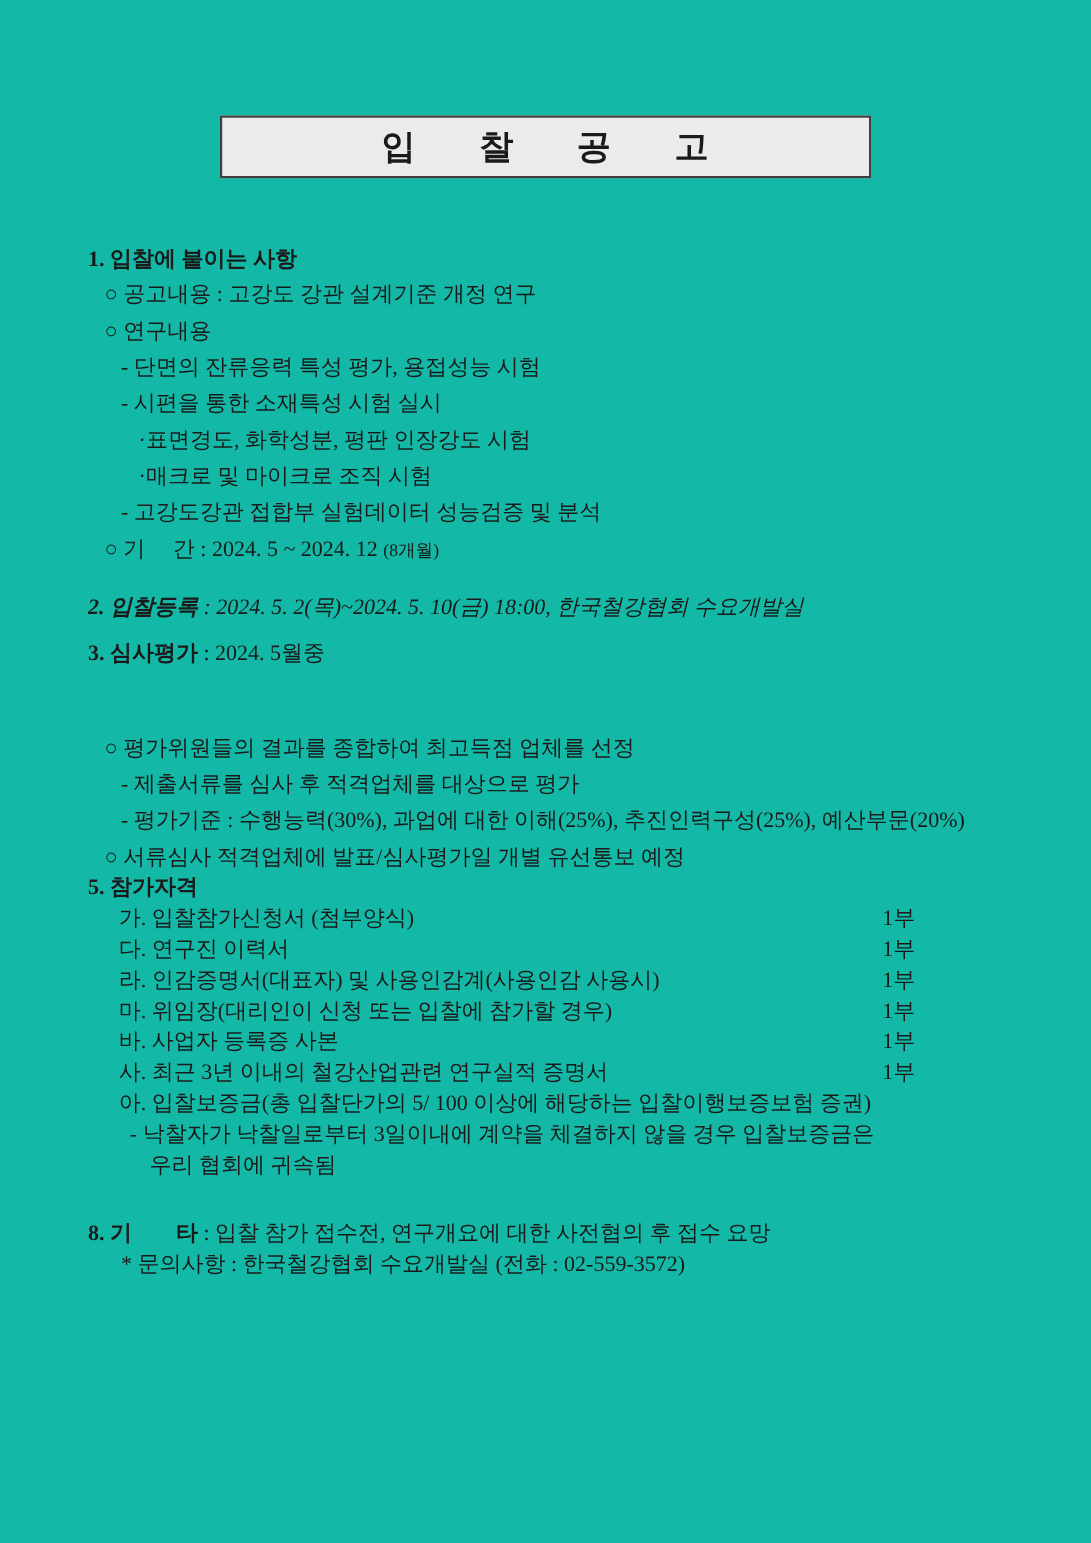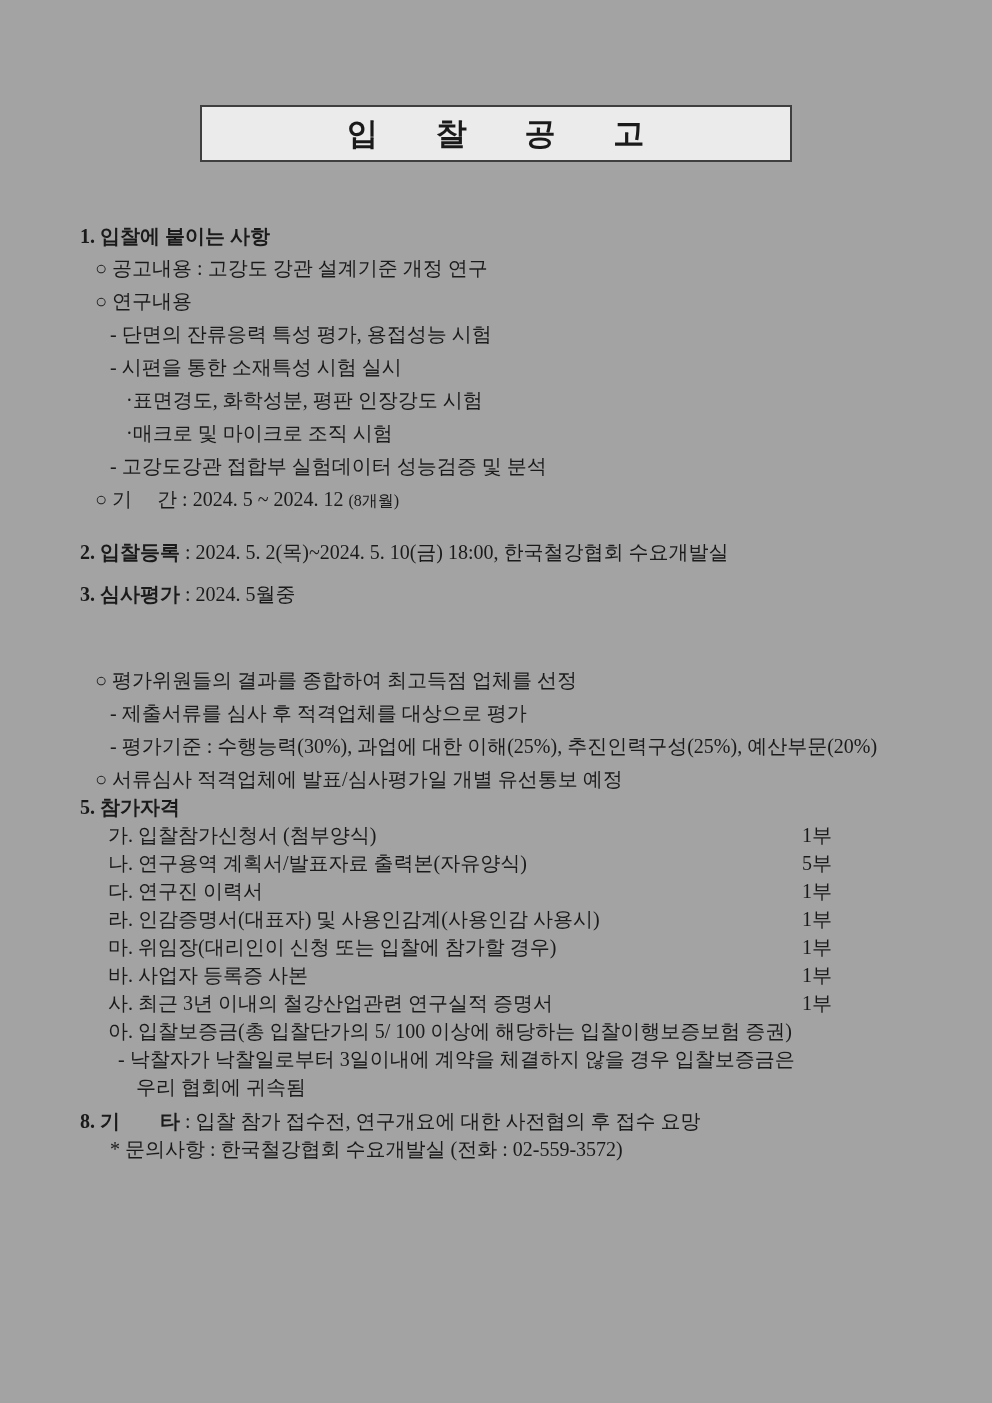--- a/index.html
+++ b/index.html
@@ -4,21 +4,21 @@
 <style>
   html, body {
     margin: 0;
     padding: 0;
     background: #ffffff;
   }
   .page {
     position: relative;
     width: 992px;
     height: 1403px;
-    background: #a3a3a3;
+    background: #14b8a6;
     font-family: "Liberation Serif", "DejaVu Serif", serif;
     color: #1a1a1a;
     overflow: hidden;
   }
   .title-box {
     position: absolute;
     left: 200px;
     top: 105px;
     width: 588px;
     height: 53px;
@@ -75,41 +75,40 @@
     <div class="line lv1">○ 공고내용 : 고강도 강관 설계기준 개정 연구</div>
     <div class="line lv1">○ 연구내용</div>
     <div class="line lv2">- 단면의 잔류응력 특성 평가, 용접성능 시험</div>
     <div class="line lv2">- 시편을 통한 소재특성 시험 실시</div>
     <div class="line lv3">·표면경도, 화학성분, 평판 인장강도 시험</div>
     <div class="line lv3">·매크로 및 마이크로 조직 시험</div>
     <div class="line lv2">- 고강도강관 접합부 실험데이터 성능검증 및 분석</div>
     <div class="line lv1"><span>○ 기     간 : 2024. 5 ~ 2024. 12 </span><span class="small-note">(8개월)</span></div>
   </div>
 
-  <div class="abs" style="top:536px;">
+  <div class="abs" style="top:536px;font-style:italic;">
     <div class="line"><span class="bold">2. 입찰등록</span><span> : 2024. 5. 2(목)~2024. 5. 10(금) 18:00, 한국철강협회 수요개발실</span></div>
   </div>
 
   <div class="abs" style="top:578px;">
     <div class="line"><span class="bold">3. 심사평가</span><span> : 2024. 5월중</span></div>
   </div>
 
   <div class="abs" style="top:664px;">
     <div class="line lv1">○ 평가위원들의 결과를 종합하여 최고득점 업체를 선정</div>
     <div class="line lv2">- 제출서류를 심사 후 적격업체를 대상으로 평가</div>
     <div class="line lv2">- 평가기준 : 수행능력(30%), 과업에 대한 이해(25%), 추진인력구성(25%), 예산부문(20%)</div>
     <div class="line lv1">○ 서류심사 적격업체에 발표/심사평가일 개별 유선통보 예정</div>
   </div>
 
   <div class="abs" style="top:793px;">
     <div class="line28 bold">5. 참가자격</div>
   </div>
   <div class="abs" style="top:821px;">
     <div class="line28 req-row"><span>가. 입찰참가신청서 (첨부양식)</span><span class="req-count">1부</span></div>
-    <div class="line28 req-row"><span>나. 연구용역 계획서/발표자료 출력본(자유양식)</span><span class="req-count">5부</span></div>
     <div class="line28 req-row"><span>다. 연구진 이력서</span><span class="req-count">1부</span></div>
     <div class="line28 req-row"><span>라. 인감증명서(대표자) 및 사용인감계(사용인감 사용시)</span><span class="req-count">1부</span></div>
     <div class="line28 req-row"><span>마. 위임장(대리인이 신청 또는 입찰에 참가할 경우)</span><span class="req-count">1부</span></div>
     <div class="line28 req-row"><span>바. 사업자 등록증 사본</span><span class="req-count">1부</span></div>
     <div class="line28 req-row"><span>사. 최근 3년 이내의 철강산업관련 연구실적 증명서</span><span class="req-count">1부</span></div>
     <div class="line28 req-row"><span>아. 입찰보증금(총 입찰단가의 5/ 100 이상에 해당하는 입찰이행보증보험 증권)</span><span class="req-count"></span></div>
     <div class="line28 sub-dash">- 낙찰자가 낙찰일로부터 3일이내에 계약을 체결하지 않을 경우 입찰보증금은</div>
     <div class="line28 sub-cont">우리 협회에 귀속됨</div>
   </div>
 

